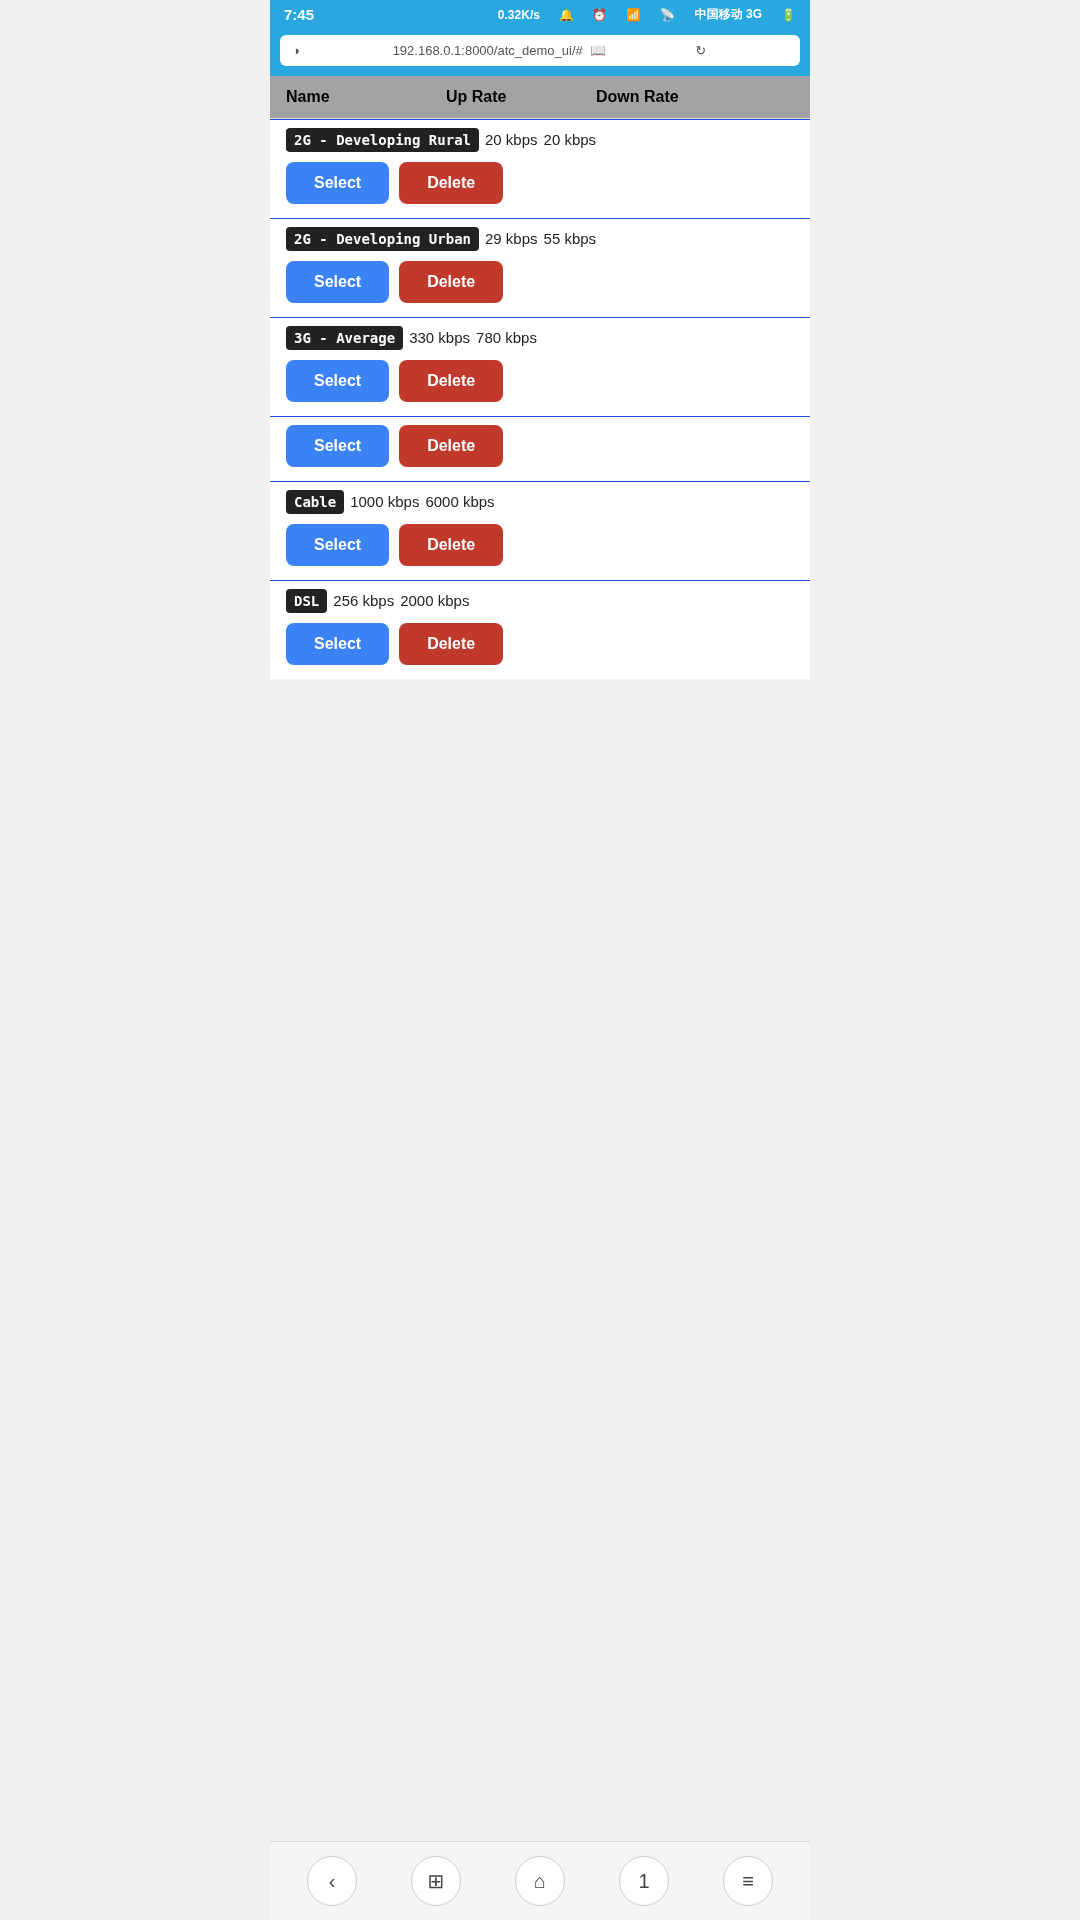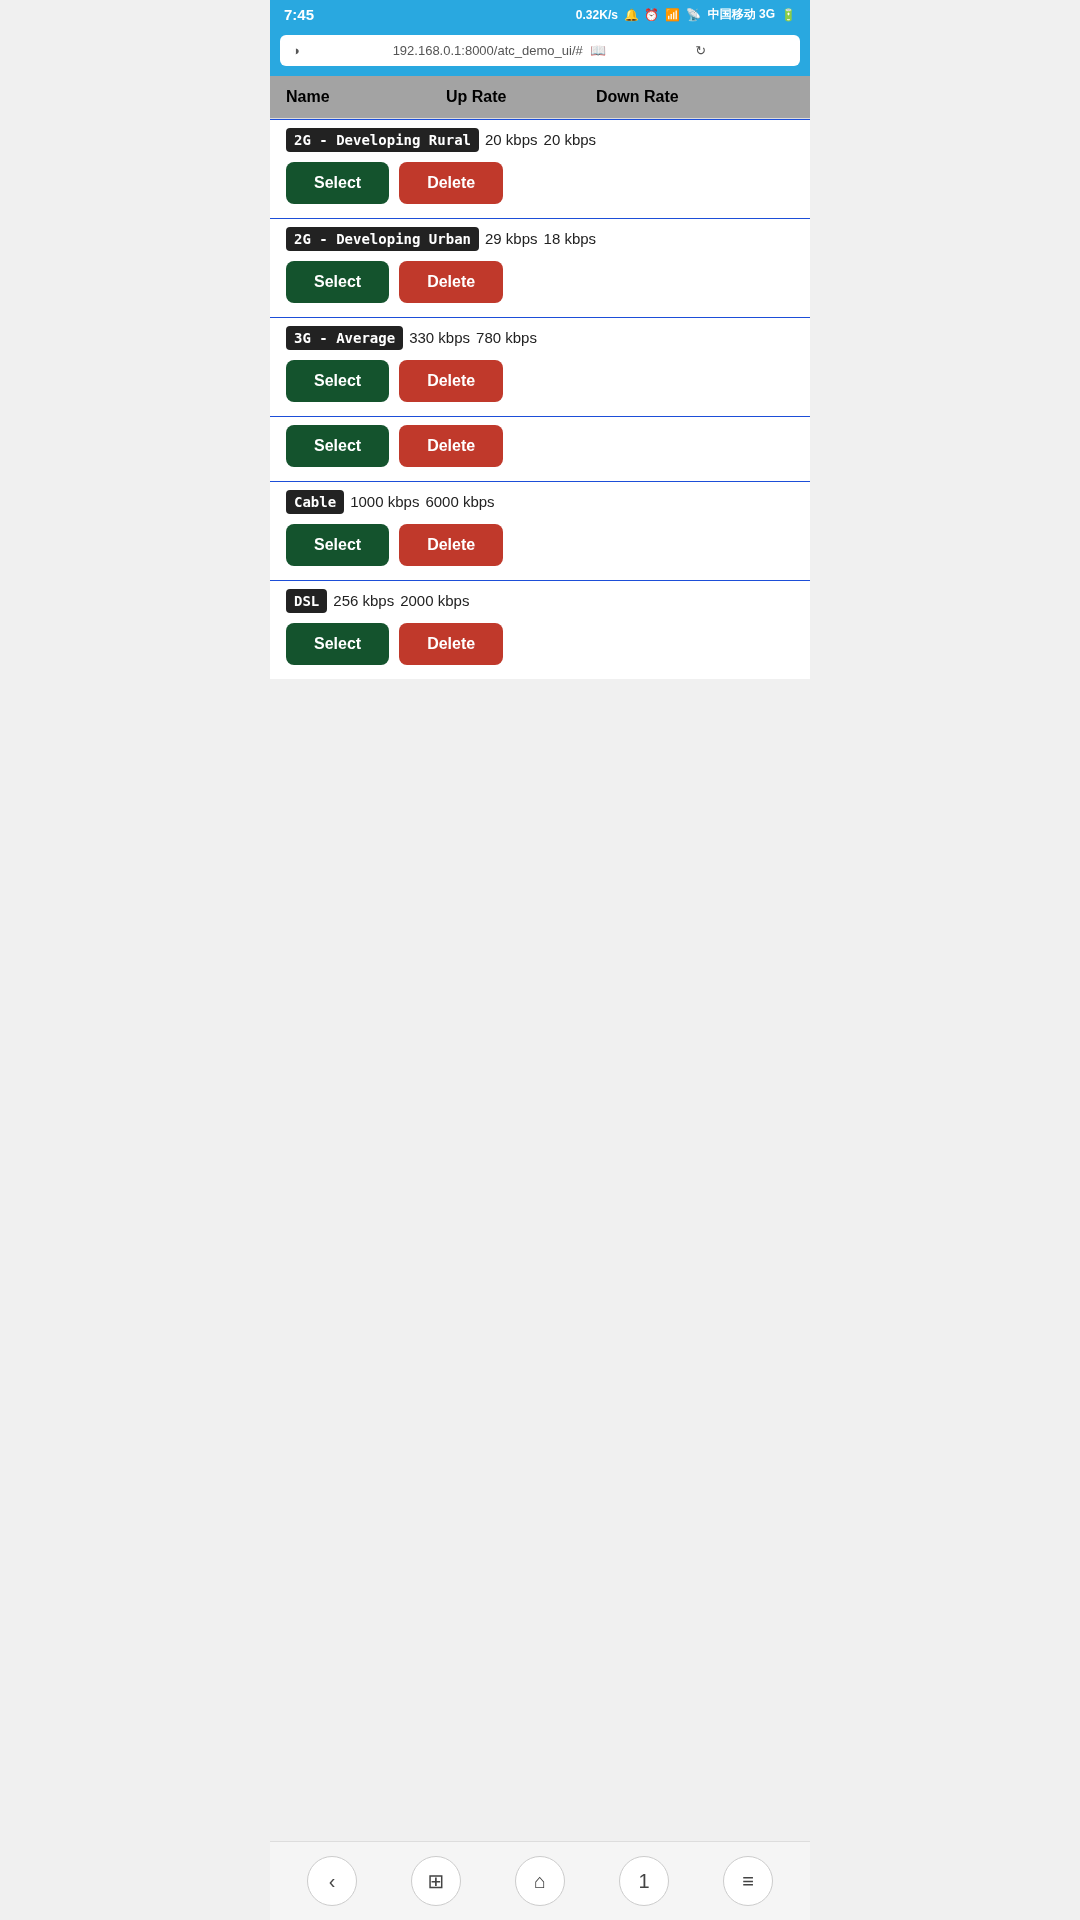--- a/index.html
+++ b/index.html
@@ -18,21 +18,21 @@
       background: #29a8e0;
       color: white;
       display: flex;
       justify-content: space-between;
       align-items: center;
       padding: 6px 14px;
       font-size: 13px;
       font-weight: bold;
     }
     .status-left { font-size: 15px; font-weight: bold; }
-    .status-right { display: flex; align-items: center; gap: 6px; font-size: 12px; }
+    .status-right { display: flex; align-items: center; gap: 19px; font-size: 12px; }
 
     
     .address-bar {
       background: #29a8e0;
       padding: 6px 10px 10px 10px;
       display: flex;
       gap: 8px;
     }
     .address-input {
       flex: 1;
@@ -86,21 +86,21 @@
     }
     .rate-value {
       font-size: 15px;
       color: #222;
     }
     .row-actions {
       display: flex;
       gap: 10px;
     }
     .btn-select {
-      background: #14532d;
+      background: #3b82f6;
       color: white;
       border: none;
       border-radius: 8px;
       padding: 12px 28px;
       font-size: 16px;
       font-weight: bold;
       cursor: pointer;
     }
     .btn-delete {
       background: #c0392b;
@@ -191,21 +191,21 @@
       </div>
       <div class="row-actions">
         <button class="btn-select">Select</button>
         <button class="btn-delete">Delete</button>
       </div>
     </div>
       <div class="row">
       <div class="row-info">
         <span class="name-badge">2G - Developing Urban</span>
         <span class="rate-value">29 kbps</span>
-        <span class="rate-value">18 kbps</span>
+        <span class="rate-value">55 kbps</span>
       </div>
       <div class="row-actions">
         <button class="btn-select">Select</button>
         <button class="btn-delete">Delete</button>
       </div>
     </div>
       <div class="row">
       <div class="row-info">
         <span class="name-badge">3G - Average</span>
         <span class="rate-value">330 kbps</span>

